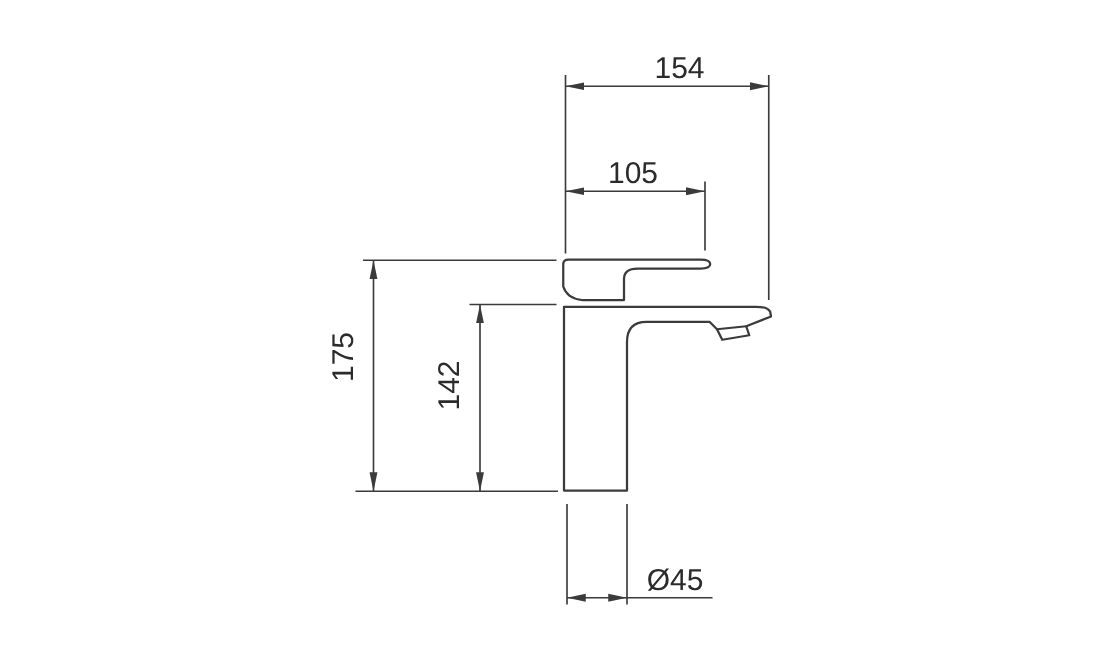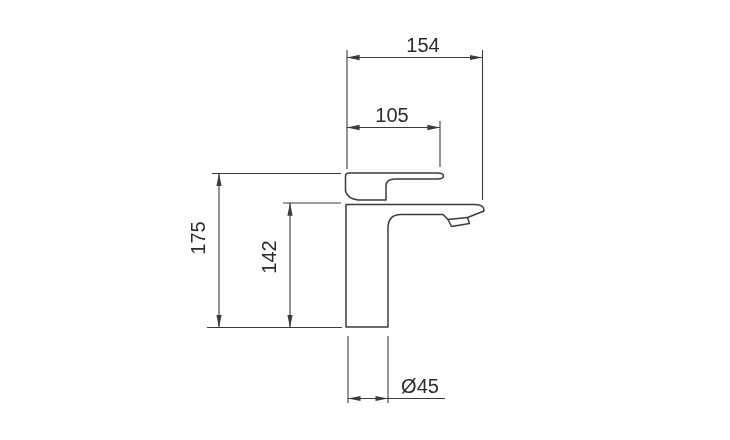--- a/index.html
+++ b/index.html
@@ -7,20 +7,21 @@
     padding: 0;
     background: #ffffff;
   }
   .canvas {
     position: relative;
     width: 612px;
     height: 440px;
     background: var(--bg, #ffffff);
     overflow: hidden;
     font-family: "Liberation Sans", sans-serif;
+    margin-left: 30px;
   }
   svg { display: block; }
   .obj-line {
     fill: none;
     stroke: var(--line, #3b3b3b);
     stroke-width: 1.5;
     stroke-linejoin: round;
     stroke-linecap: round;
   }
   .dim-line {

